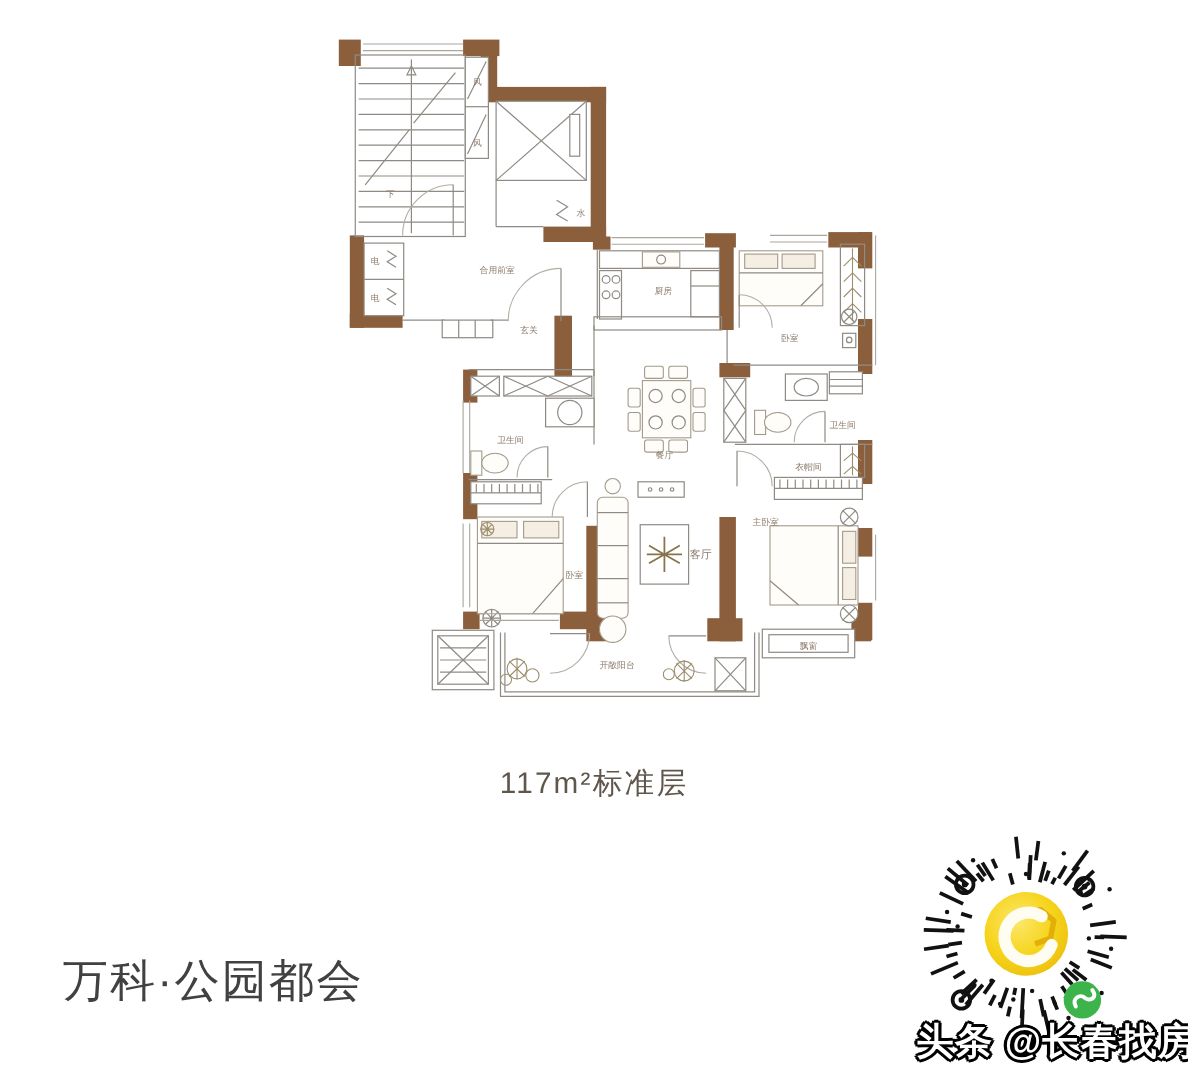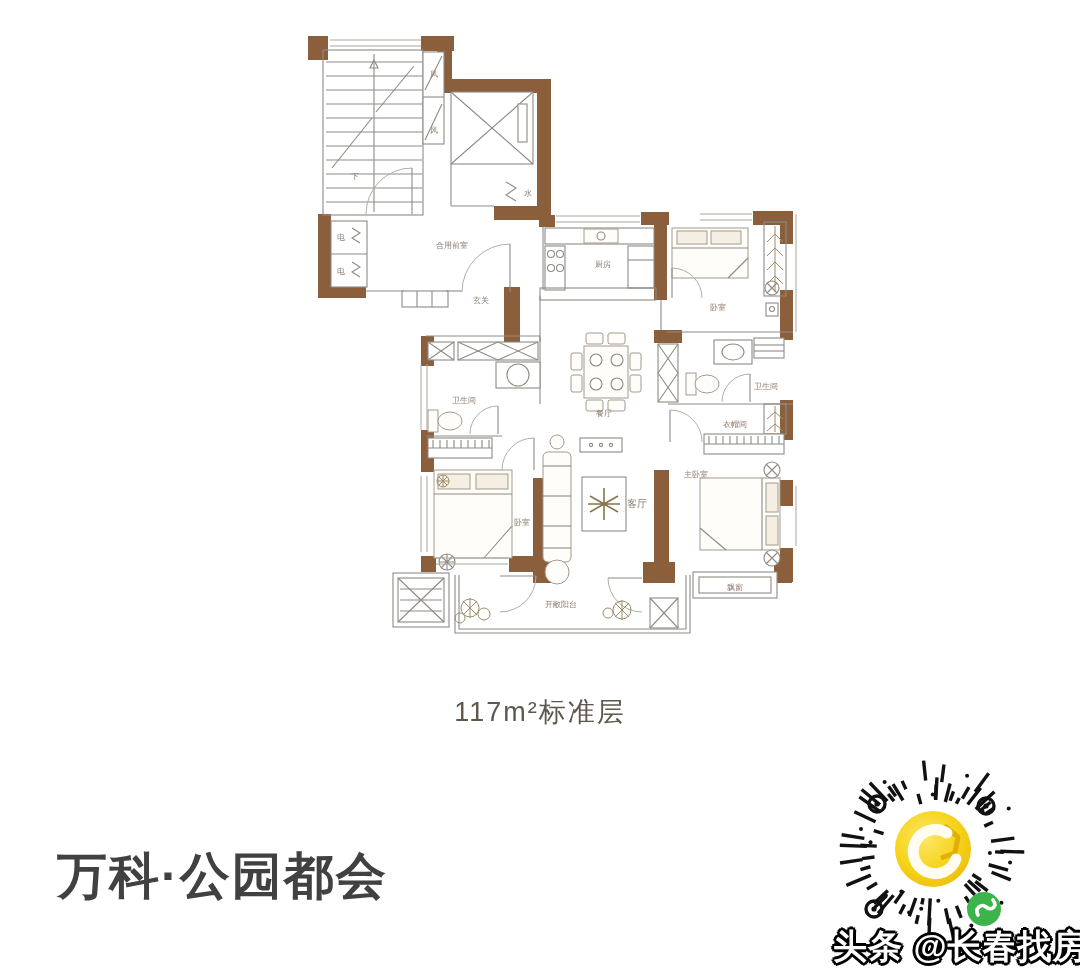--- a/index.html
+++ b/index.html
@@ -15,22 +15,22 @@
   .fur{stroke:#a39a8c;stroke-width:1;fill:#f5eee3;}
   .furw{stroke:#a39a8c;stroke-width:1;fill:#fffdf9;}
   .arc{stroke:#b3aea4;stroke-width:1;fill:none;}
   .win{stroke:#aaa69d;stroke-width:1;fill:none;}
   .grn{stroke:#9c8e6d;stroke-width:1;fill:none;}
   .lbl{font-size:10px;fill:#8d7b6c;text-anchor:middle;}
   .lblS{font-size:8px;fill:#8d7b6c;text-anchor:middle;}
 
   .caption{position:absolute;left:0;top:694px;width:1080px;text-align:center;
            font-size:27px;letter-spacing:2px;color:#5f564c;font-weight:500;}
-  .title{position:absolute;left:57px;top:843px;font-size:50px;letter-spacing:2px;
-         color:#414141;font-weight:700;}
+  .title{position:absolute;left:57px;top:864px;font-size:41px;letter-spacing:2px;
+         color:#414141;font-weight:400;}
   .qr{position:absolute;left:835px;top:753px;width:205px;height:200px;}
   .watermark{position:absolute;left:833px;top:924px;width:260px;font-size:34px;font-weight:700;
              color:#ffffff;white-space:nowrap;letter-spacing:1px;
              text-shadow:-2px -2px 0 #000,2px -2px 0 #000,-2px 2px 0 #000,2px 2px 0 #000,
                          0 3px 0 #000,3px 0 0 #000,-3px 0 0 #000,0 -3px 0 #000;}
 </style>
 </head>
 <body>
 
 <div class="page">

